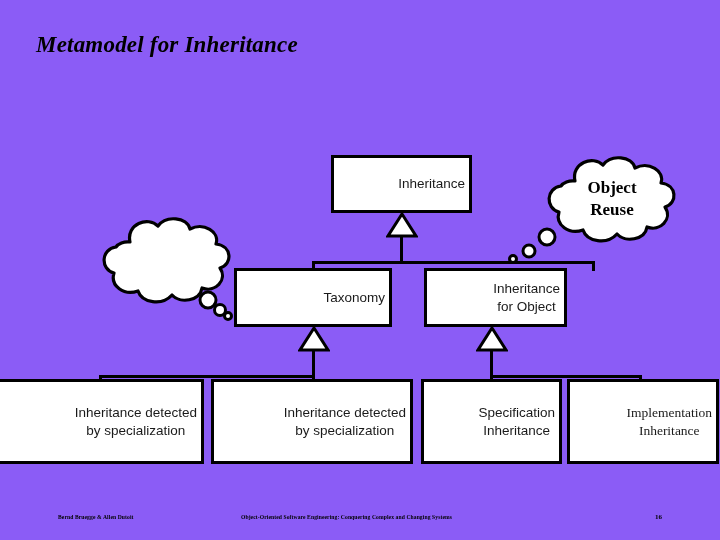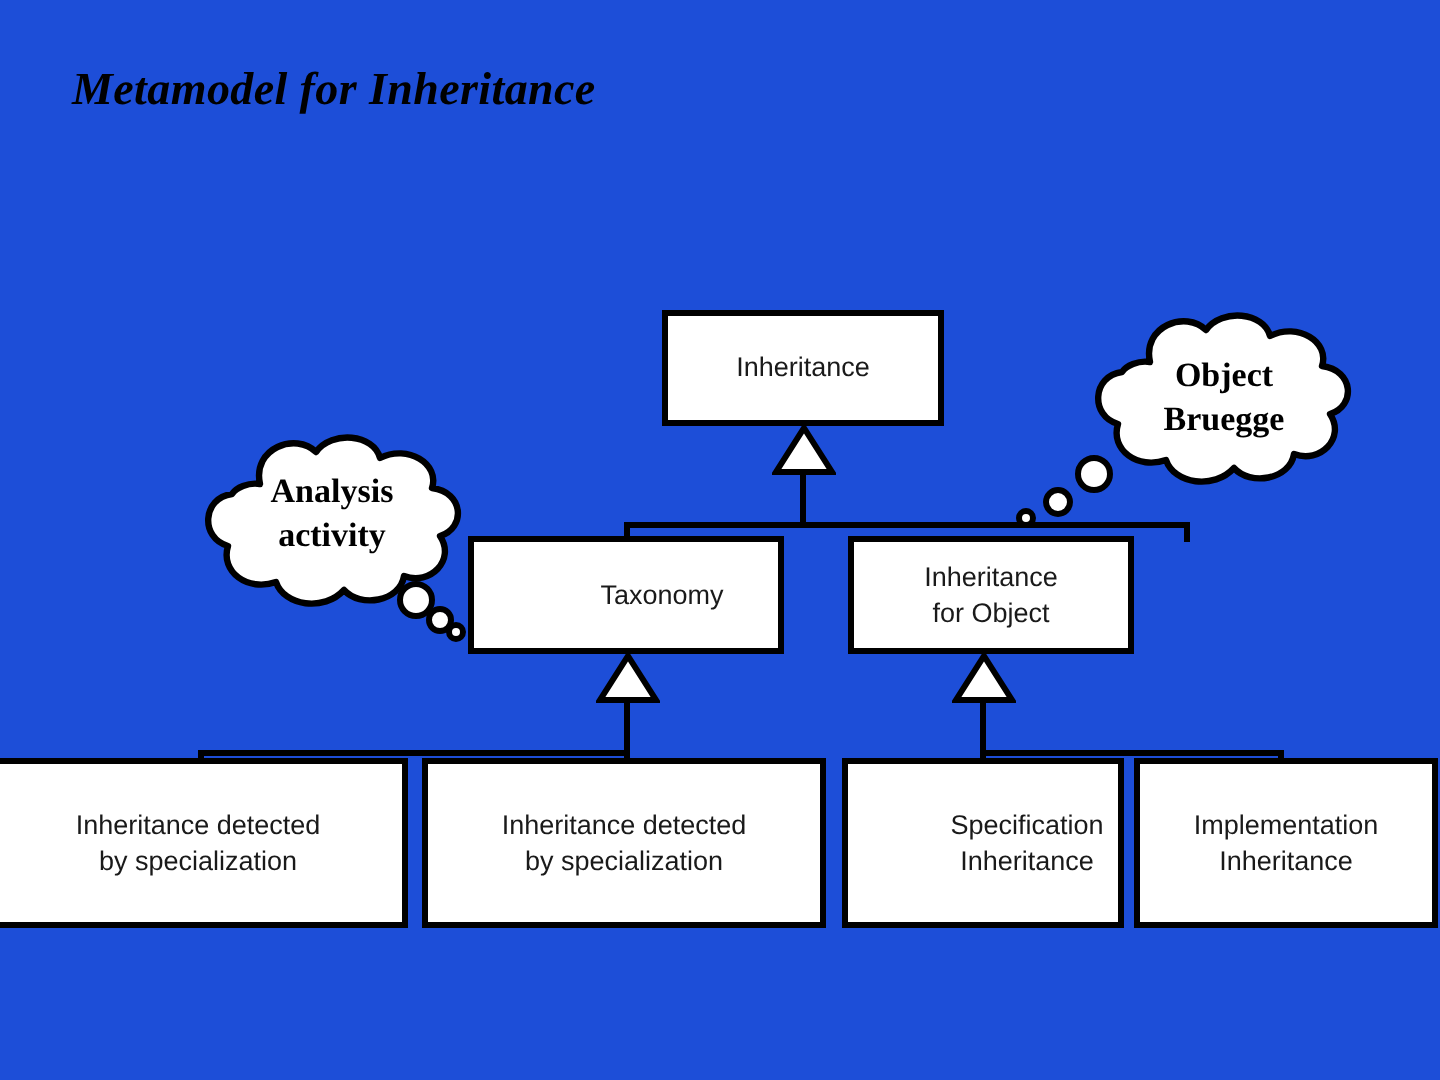--- a/index.html
+++ b/index.html
@@ -11,21 +11,21 @@
     width: 720px;
     height: 540px;
     overflow: hidden;
     position: relative;
     font-family: "Liberation Sans", sans-serif;
   }
   #slide {
     position: absolute;
     left: 0; top: 0;
     width: 720px; height: 540px;
-    background: #1d4ed8;
+    background: #8b5cf6;
   }
 
   
   #slide-title {
     position: absolute;
     left: 36px;
     top: 32px;
     font-family: "Liberation Serif", serif;
     font-style: italic;
     font-weight: bold;
@@ -64,21 +64,21 @@
     left: 0; top: 0;
     width: 720px; height: 540px;
   }
   .node {
     position: absolute;
     border: 3px solid #000;
     background: #fff;
     box-sizing: border-box;
     display: flex;
     align-items: center;
-    justify-content: center;
+    justify-content: flex-end;
     text-align: center;
     font-family: "Liberation Sans", sans-serif;
     font-size: 13.5px;
     color: #1a1a1a;
     line-height: 1.28;
     z-index: 3;
   }
   .node .lbl { display: block; padding: 0 4px; }
 
   
@@ -222,21 +222,21 @@
       </span>
     </div>
 
     <div class="node" style="left:421px; top:379px; width:141px; height:85px;padding-left:44px;">
       <span class="lbl">
         <span>Specification</span><br>
         <span>Inheritance</span>
       </span>
     </div>
 
-    <div class="node" style="left:567px; top:379px; width:152px; height:85px;">
+    <div class="node" style="left:567px; top:379px; width:152px; height:85px;font-family:Liberation Serif, serif;">
       <span class="lbl">
         <span>Implementation</span><br>
         <span>Inheritance</span>
       </span>
     </div>
 
     <div class="cloud" style="left:92px; top:216px; width:148px; height:102px;">
       <svg width="148" height="102" viewBox="0 0 148 102">
         <g fill="#ffffff" stroke="#000000" stroke-width="3.2" stroke-linejoin="round">
           <path d="M38 26
@@ -250,24 +250,20 @@
                    C 32 80, 18 70, 22 57
                    C 8 53, 9 33, 24 31
                    C 26 28, 32 25, 38 26 Z"></path>
         </g>
         <g fill="#ffffff" stroke="#000000" stroke-width="3">
           <circle cx="116" cy="84" r="8"></circle>
           <circle cx="128" cy="94" r="5.5"></circle>
           <circle cx="136" cy="100" r="3.5"></circle>
         </g>
       </svg>
-      <div class="cloud-text" style="top:19px;">
-        <span>Analysis</span><br>
-        <span>activity</span>
-      </div>
     </div>
 
     <div class="cloud" style="left:537px; top:155px; width:150px; height:102px;">
       <svg width="150" height="102" viewBox="0 0 150 102">
         <g fill="#ffffff" stroke="#000000" stroke-width="3.2" stroke-linejoin="round">
           <path d="M38 26
                    C 34 8, 56 0, 66 10
                    C 74 -1, 95 1, 98 13
                    C 112 6, 128 16, 124 28
                    C 140 30, 141 48, 128 52
@@ -279,20 +275,25 @@
                    C 26 28, 32 25, 38 26 Z"></path>
         </g>
         <g fill="#ffffff" stroke="#000000" stroke-width="3">
           <circle cx="10" cy="82" r="8"></circle>
           <circle cx="-8" cy="96" r="6"></circle>
           <circle cx="-24" cy="104" r="3.5"></circle>
         </g>
       </svg>
       <div class="cloud-text" style="top:22px;">
         <span>Object</span><br>
-        <span>Bruegge</span>
+        <span>Reuse</span>
       </div>
     </div>
 
   </div>
 
+  <div id="footer">
+    <span id="footer-author">Bernd Bruegge &amp; Allen Dutoit</span>
+    <span id="footer-booktitle">Object-Oriented Software Engineering: Conquering Complex and Changing Systems</span>
+    <span id="footer-page">16</span>
+  </div>
 
 </div>
 
 </body></html>

